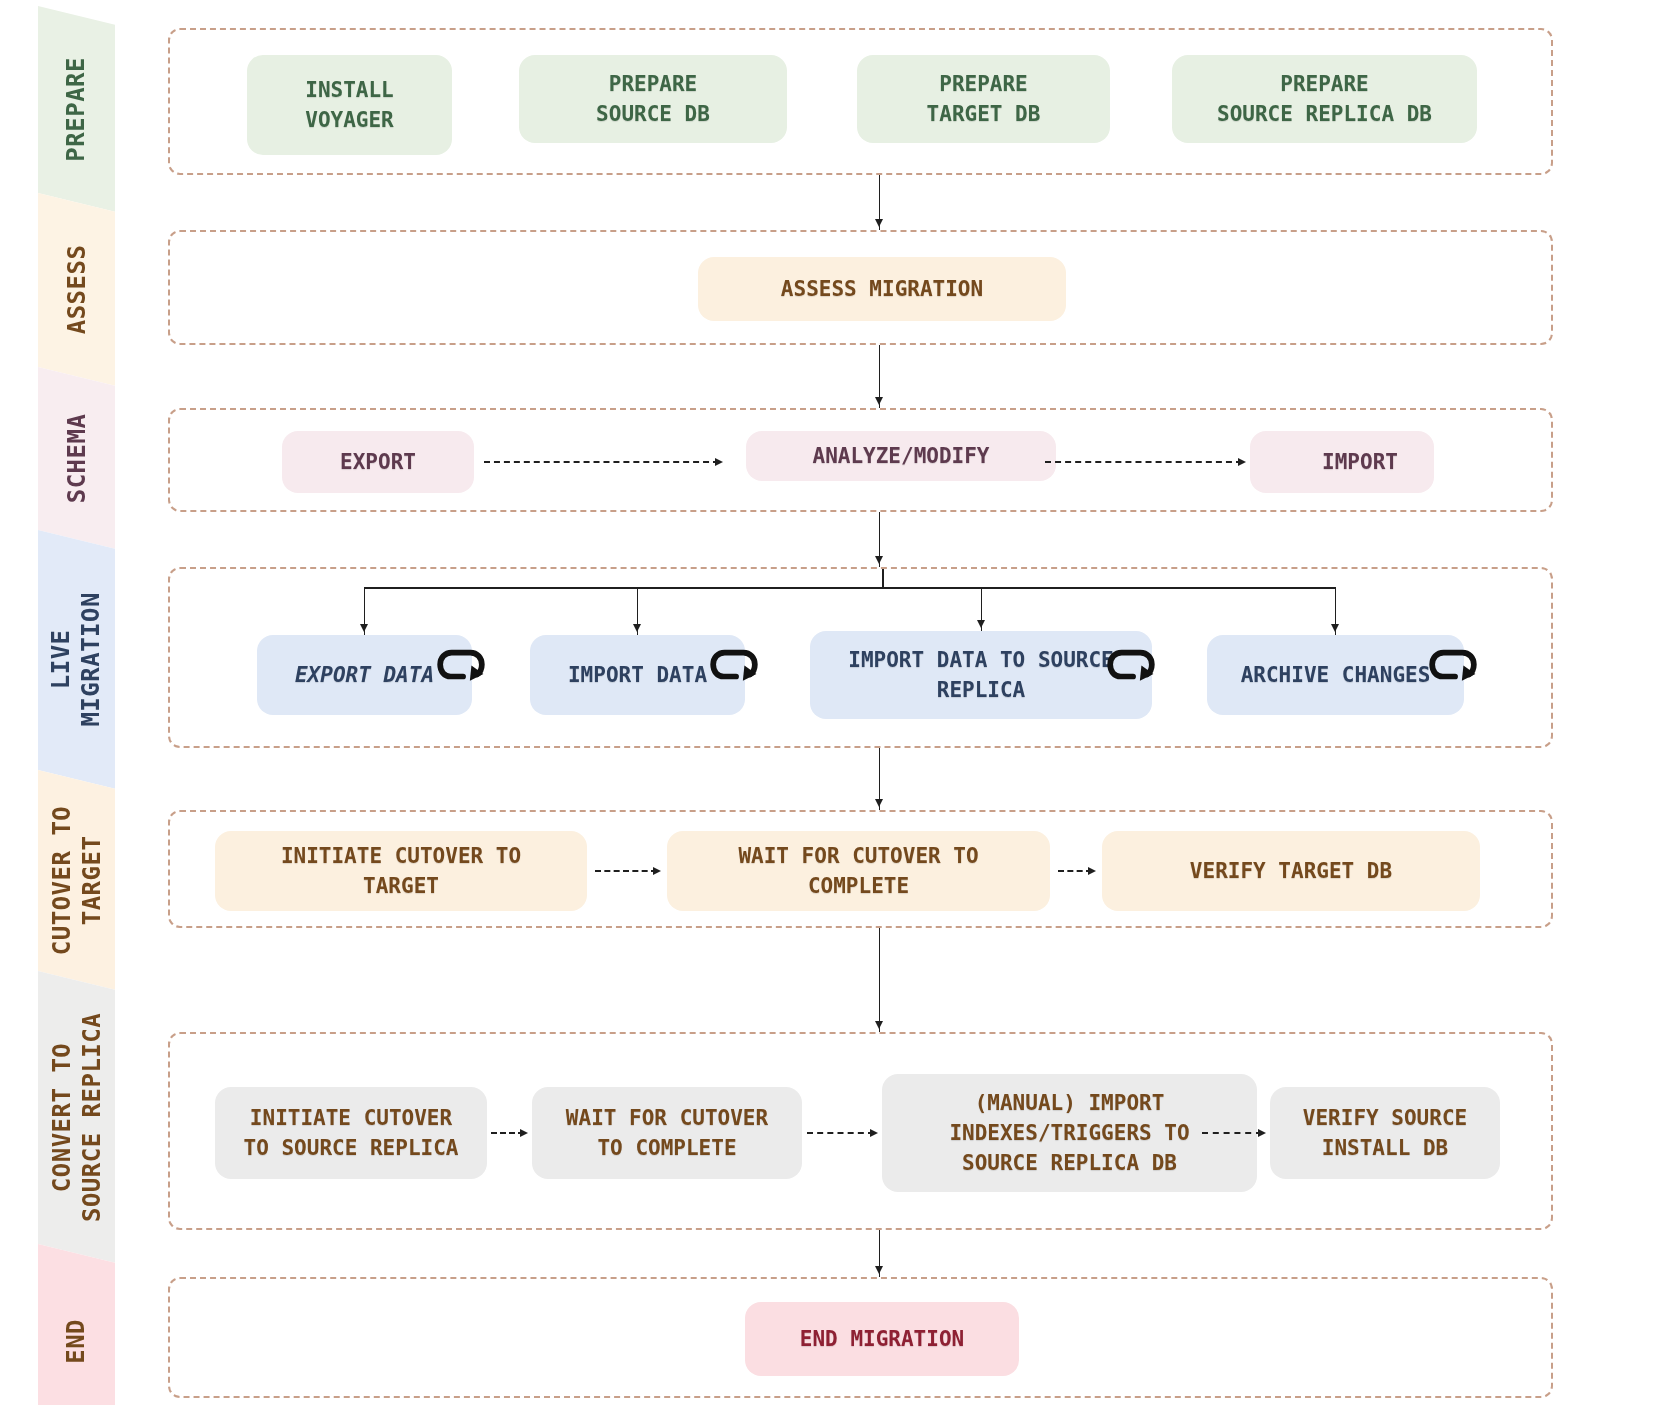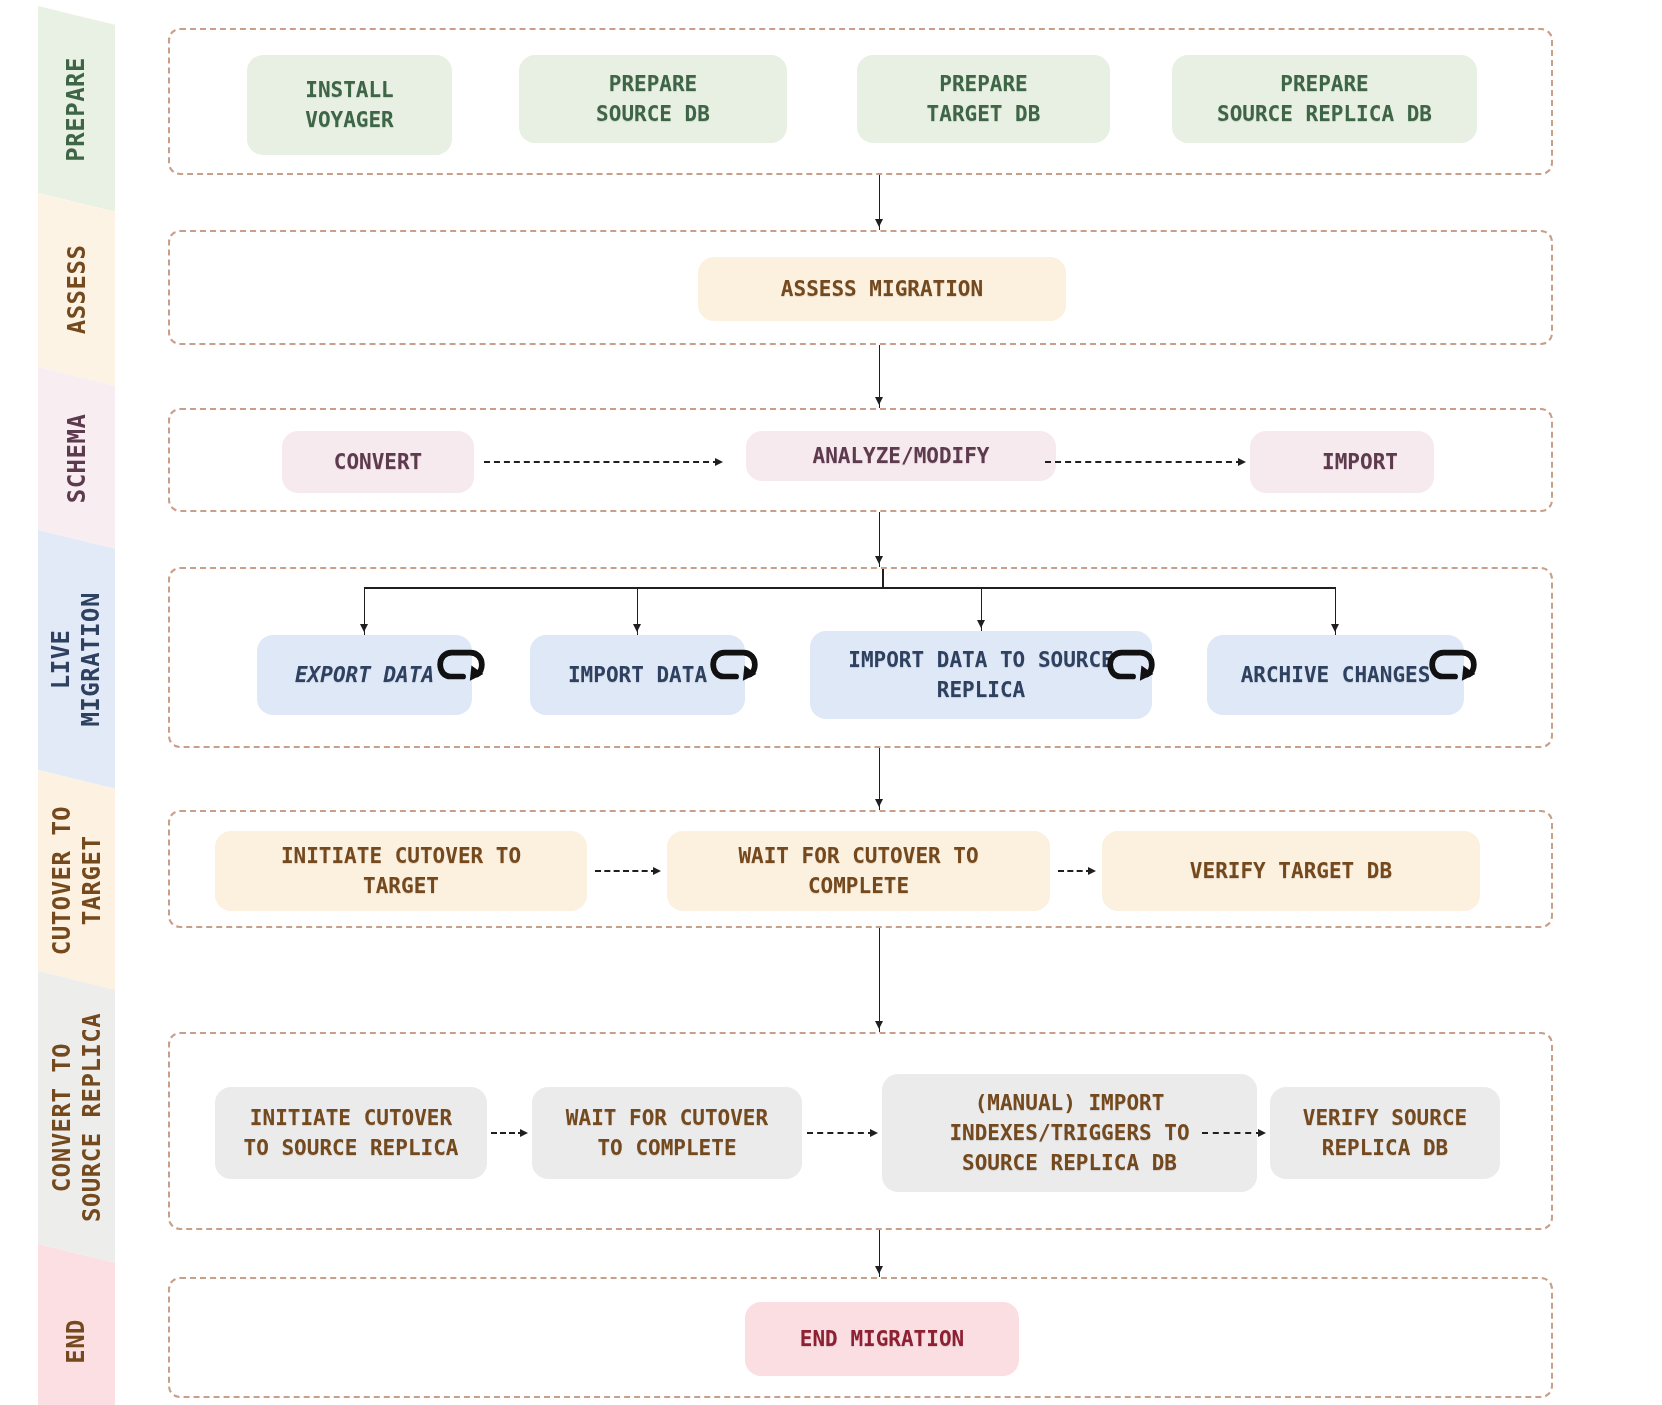--- a/index.html
+++ b/index.html
@@ -115,21 +115,21 @@
   <div class="phase" style="top:230px;height:115px;">
     <div class="node peach" style="left:528px;top:25px;width:368px;height:64px;">
       <span>ASSESS MIGRATION</span>
     </div>
   </div>
 
   <div class="varrow" style="left:879px;top:345px;height:63px;"></div>
 
   <div class="phase" style="top:408px;height:104px;">
     <div class="node pink" style="left:112px;top:21px;width:192px;height:62px;">
-      <span>CONVERT</span>
+      <span>EXPORT</span>
     </div>
     <div class="node pink" style="left:576px;top:21px;width:310px;height:50px;">
       <span>ANALYZE/MODIFY</span>
     </div>
     <div class="node pink" style="left:1080px;top:21px;width:184px;height:62px;padding-left:36px;">
       <span>IMPORT</span>
     </div>
     <div class="darrow" style="left:314px;top:51px;width:235px;"></div>
     <div class="darrow" style="left:875px;top:51px;width:197px;"></div>
   </div>
@@ -212,21 +212,21 @@
       <span>WAIT FOR CUTOVER
 TO COMPLETE</span>
     </div>
     <div class="node gray" style="left:712px;top:40px;width:375px;height:118px;">
       <span>(MANUAL) IMPORT
 INDEXES/TRIGGERS TO
 SOURCE REPLICA DB</span>
     </div>
     <div class="node gray" style="left:1100px;top:53px;width:230px;height:92px;">
       <span>VERIFY SOURCE
-REPLICA DB</span>
+INSTALL DB</span>
     </div>
     <div class="darrow" style="left:321px;top:98px;width:33px;"></div>
     <div class="darrow" style="left:637px;top:98px;width:67px;"></div>
     <div class="darrow" style="left:1032px;top:98px;width:60px;"></div>
   </div>
 
   <div class="varrow" style="left:879px;top:1230px;height:47px;"></div>
 
   <div class="phase" style="top:1277px;height:121px;">
     <div class="node red" style="left:575px;top:23px;width:274px;height:74px;">

